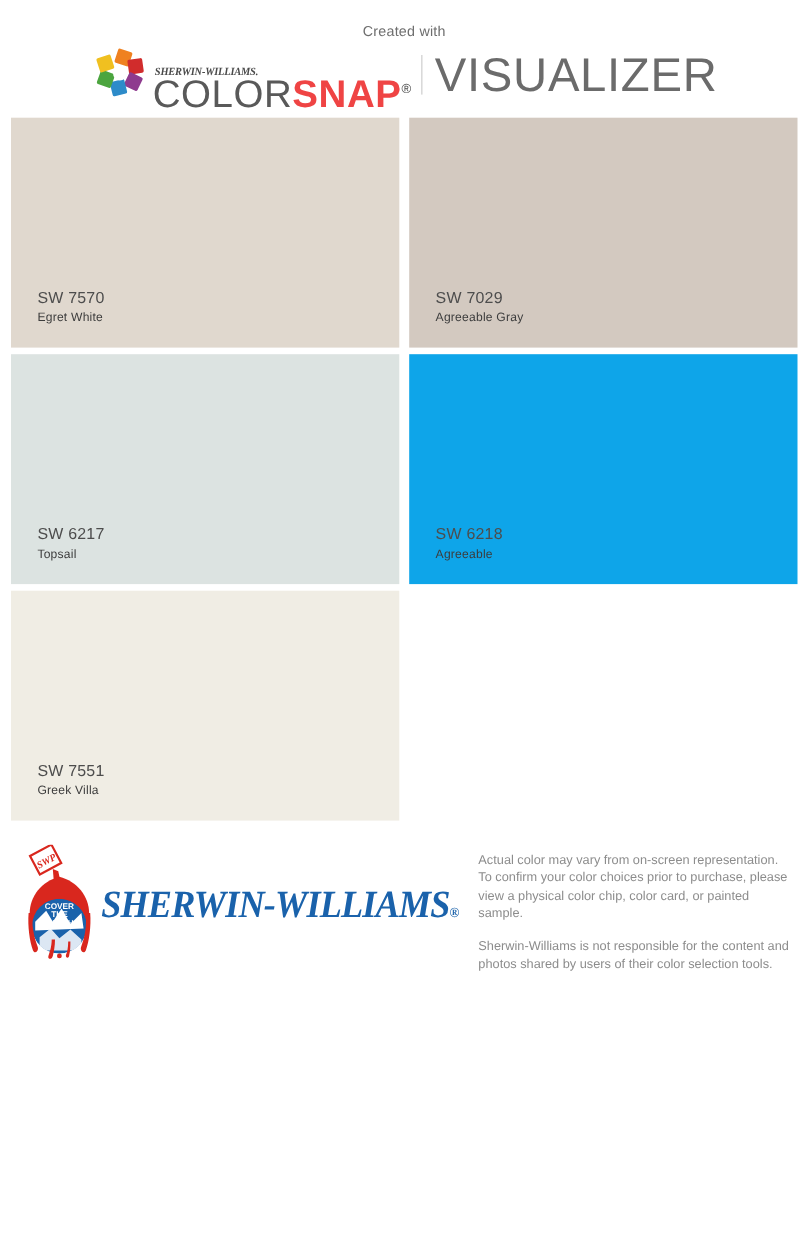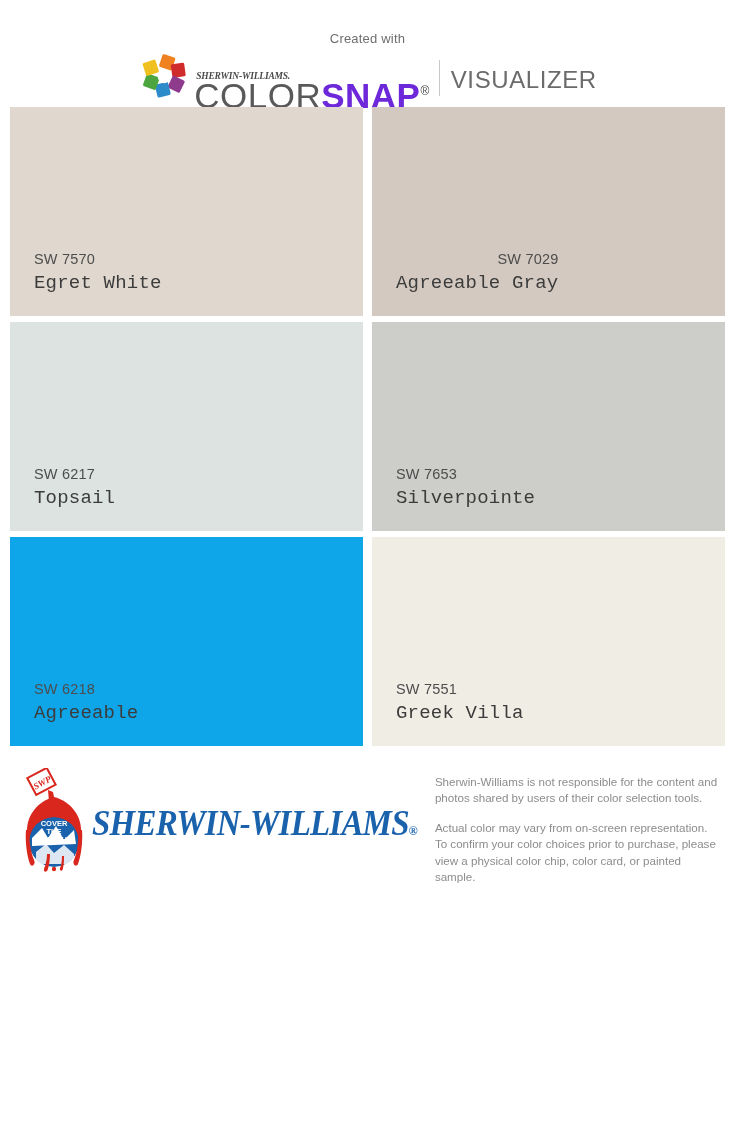--- a/index.html
+++ b/index.html
@@ -17,21 +17,21 @@
 
   
   .header {
     width: 735px;
     height: 107px;
     background: #ffffff;
     display: flex;
     flex-direction: column;
     align-items: center;
     justify-content: flex-start;
-    padding-top: 32px;
+    padding-top: 22px;
     box-sizing: border-box;
   }
   .created-with {
     font-size: 13px;
     color: #6e6e6e;
     letter-spacing: 0.2px;
     line-height: 1;
     margin-bottom: 9px;
     font-family: "Liberation Sans", sans-serif;
   }
@@ -75,30 +75,30 @@
   .colorsnap {
     font-size: 35px;
     letter-spacing: 0.5px;
     color: #4a4a4a;
     line-height: 1;
     margin-top: 12px;
     white-space: nowrap;
     font-family: "Liberation Sans", sans-serif;
   }
   .colorsnap .lite { font-weight: 300; color: #595959; }
-  .colorsnap .bold { font-weight: bold; color: #6d28d9; }
+  .colorsnap .bold { font-weight: bold; color: #ef4444; }
   .colorsnap .reg { font-size: 12px; vertical-align: super; font-weight: normal; }
   .divider-bar {
     width: 1px;
     height: 36px;
     background: #c9c9c9;
     margin: 0 11px 0 9px;
   }
   .visualizer {
-    font-size: 24px;
+    font-size: 43px;
     font-weight: 300;
     color: #6b6b6b;
     letter-spacing: 0.6px;
     line-height: 1;
     margin-top: 3px;
     white-space: nowrap;
     font-family: "Liberation Sans", sans-serif;
   }
 
   
@@ -122,25 +122,24 @@
     bottom: 18px;
     line-height: 1.45;
   }
   .swatch-code {
     font-size: 14.5px;
     color: #4d4d4d;
     display: block;
     letter-spacing: 0.2px;
   }
   .swatch-name {
-    font-size: 19px;
+    font-size: 11px;
     color: #3c3c3c;
     display: block;
     letter-spacing: 0.2px;
-    font-family: Liberation Mono, monospace;
   }
   .swatch.light-text .swatch-code,
   .swatch.light-text .swatch-name {
     color: #ffffff;
   }
 
   
   .footer {
     width: 735px;
     height: 182px;
@@ -223,40 +222,34 @@
 
 <div class="grid">
 
   <div class="swatch" style="background-color: rgb(224, 216, 206);">
     <div class="swatch-label">
       <span class="swatch-code">SW 7570</span>
       <span class="swatch-name">Egret White</span>
     </div>
   </div>
 
-  <div class="swatch" style="background-color: rgb(211, 201, 192); text-align: right;">
+  <div class="swatch" style="background-color: rgb(211, 201, 192);">
     <div class="swatch-label">
       <span class="swatch-code">SW 7029</span>
       <span class="swatch-name">Agreeable Gray</span>
     </div>
   </div>
 
   <div class="swatch" style="background-color: rgb(220, 227, 225);">
     <div class="swatch-label">
       <span class="swatch-code">SW 6217</span>
       <span class="swatch-name">Topsail</span>
     </div>
   </div>
 
-  <div class="swatch" style="background-color: rgb(205, 206, 202);">
-    <div class="swatch-label">
-      <span class="swatch-code">SW 7653</span>
-      <span class="swatch-name">Silverpointe</span>
-    </div>
-  </div>
 
   <div class="swatch" style="background-color: #0ea5e9;">
     <div class="swatch-label">
       <span class="swatch-code">SW 6218</span>
       <span class="swatch-name">Agreeable</span>
     </div>
   </div>
 
   <div class="swatch" style="background-color: rgb(240, 237, 228); padding-left: 10px;">
     <div class="swatch-label">
@@ -300,17 +293,17 @@
         <circle cx="36" cy="101" r="2.2" fill="#D9271E"></circle>
         <text x="36" y="58" font-family="Liberation Sans, sans-serif" font-size="7.5" font-weight="bold" fill="#ffffff" text-anchor="middle">COVER</text>
         <text x="36" y="66" font-family="Liberation Sans, sans-serif" font-size="7.5" font-weight="bold" fill="#ffffff" text-anchor="middle">THE</text>
         <text x="36" y="74" font-family="Liberation Sans, sans-serif" font-size="7.5" font-weight="bold" fill="#ffffff" text-anchor="middle">EARTH</text>
       </svg>
     </span>
     <span class="sw-wordmark-text"><span>SHERWIN-WILLIAMS</span><span class="reg-sm">®</span></span>
   </div>
 
   <div class="disclaimer">
+    <p>Actual color may vary from on-screen representation. To confirm your color choices prior to purchase, please view a physical color chip, color card, or painted sample.</p>
     <p>Sherwin-Williams is not responsible for the content and photos shared by users of their color selection tools.</p>
-    <p>Actual color may vary from on-screen representation. To confirm your color choices prior to purchase, please view a physical color chip, color card, or painted sample.</p>
   </div>
 
 </div>
 
 </body></html>

